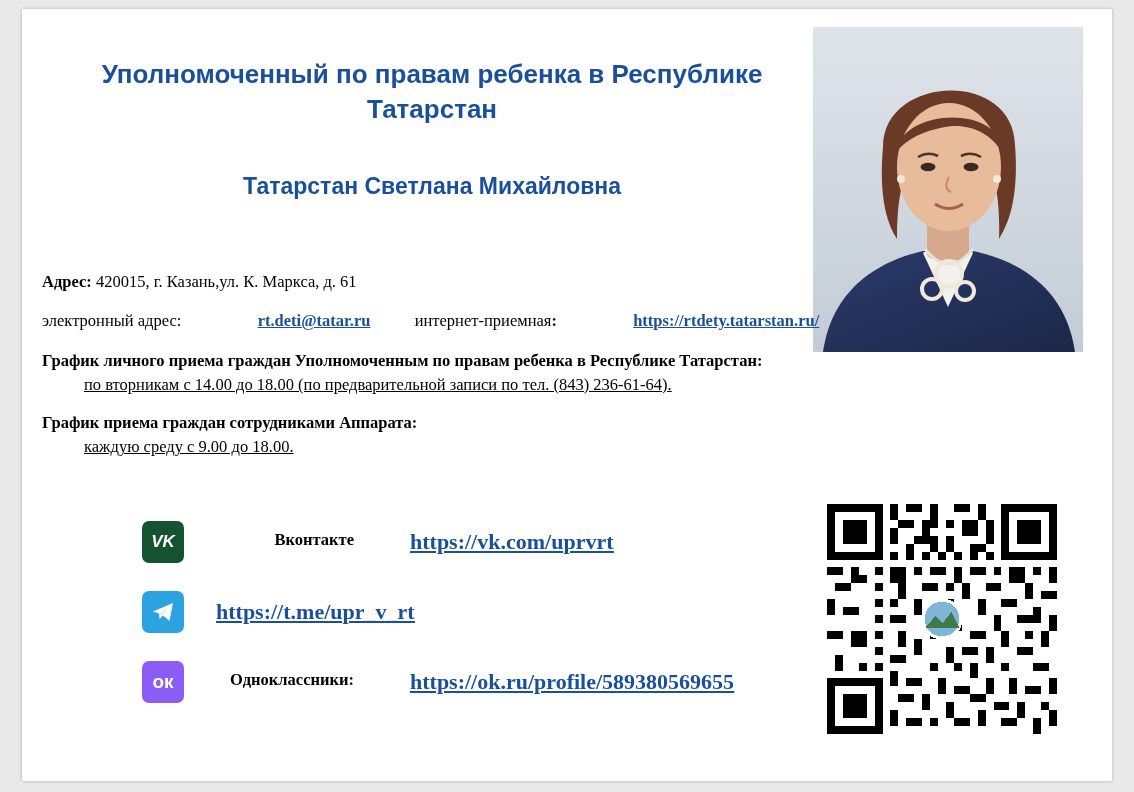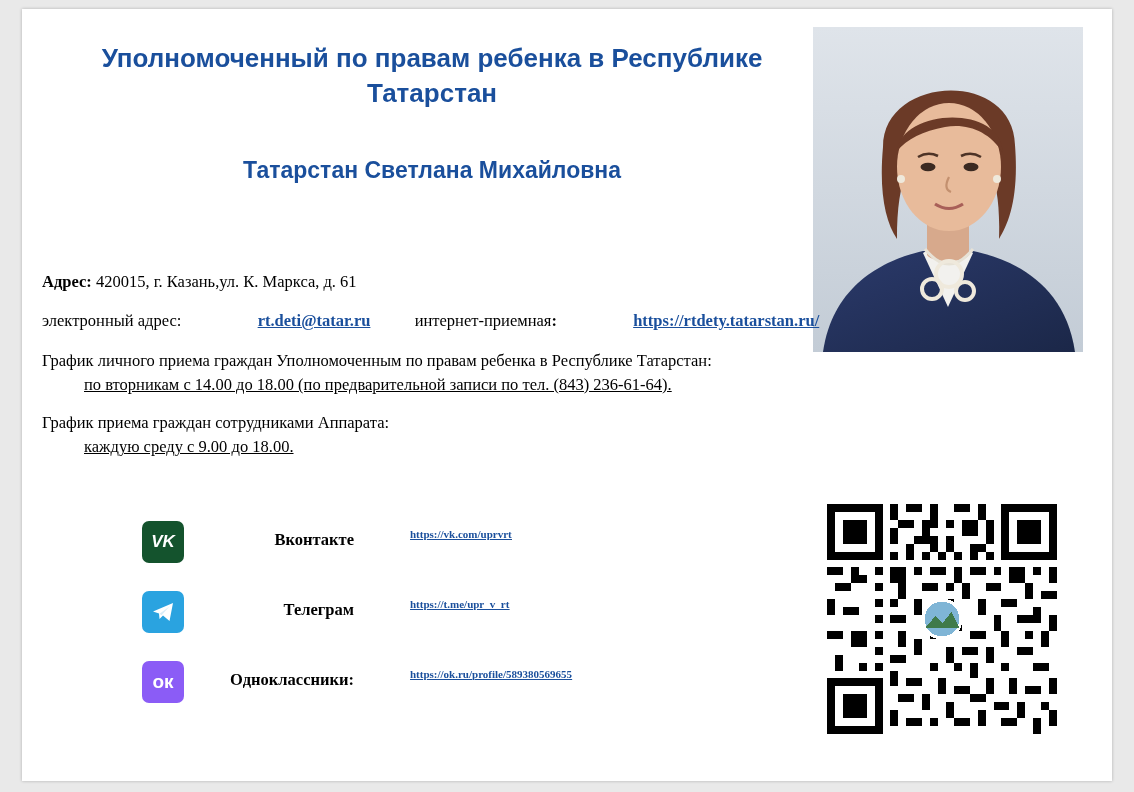--- a/index.html
+++ b/index.html
@@ -20,21 +20,21 @@
     width: 1090px;
     height: 772px;
     background: #ffffff;
     box-shadow: 0 0 3px rgba(0,0,0,0.25);
   }
 
   
   .title-block {
     position: absolute;
     left: 40px;
-    top: 32px;
+    top: 48px;
     width: 740px;
     text-align: center;
   }
   .doc-title {
     font-family: "Liberation Sans", sans-serif;
     font-size: 26px;
     font-weight: bold;
     color: #1a4f9c;
     line-height: 1.35;
     margin: 0;
@@ -72,21 +72,21 @@
   .row { margin-bottom: 17px; }
   b.lbl { font-weight: bold; }
   .link {
     color: #1a4f9c;
     font-weight: bold;
     text-decoration: underline;
     cursor: pointer;
   }
   .inline-gap { display: inline-block; width: 36px; }
   .indent { padding-left: 42px; }
-  .schedule-head { font-weight: normal; margin-bottom: 2px; }
+  .schedule-head { font-weight: bold; margin-bottom: 2px; }
   .schedule-line { margin-bottom: 16px; text-decoration: underline; }
 
   
   .socials {
     position: absolute;
     left: 120px;
     top: 512px;
     width: 600px;
   }
   .social-row {
@@ -114,21 +114,21 @@
     flex: 0 0 170px;
     text-align: right;
     padding-right: 24px;
     padding-top: 9px;
     font-size: 16.5px;
     font-weight: bold;
     color: #000;
   }
   .social-links {
     padding-top: 6px;
-    font-size: 11px;
+    font-size: 22px;
     line-height: 1.35;
     text-decoration: underline;
   }
   .social-links a { display: block; }
 
   
   .qr-wrap {
     position: absolute;
     left: 805px;
     top: 495px;
@@ -226,21 +226,20 @@
       </div>
     </div>
 
     <div class="social-row">
       <div class="social-icon tg-icon">
         <svg width="26" height="26" viewBox="0 0 26 26" aria-hidden="true">
           <path d="M3 12.5 L23 4 L19.5 22 L13 16.5 L9.5 20 L9 14.5 Z" fill="#ffffff"></path>
           <path d="M9.5 14.8 L19.5 7.5 L11.5 16.2 Z" fill="#d8ecf8"></path>
         </svg>
       </div>
-      <div class="social-label">Телеграм</div>
       <div class="social-links">
         <a class="link" href="#">https://t.me/upr_v_rt</a>
       </div>
     </div>
 
     <div class="social-row">
       <div class="social-icon ok-icon">
         <span>ок</span>
       </div>
       <div class="social-label">Одноклассники:</div>

